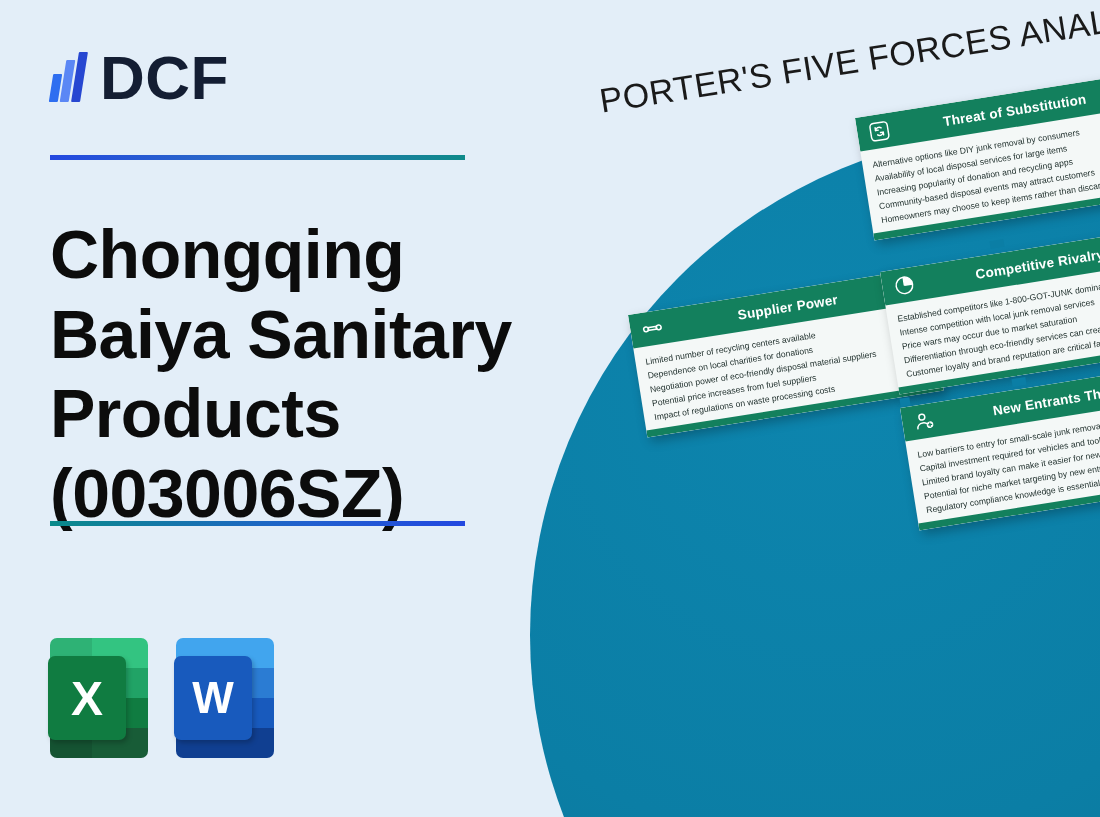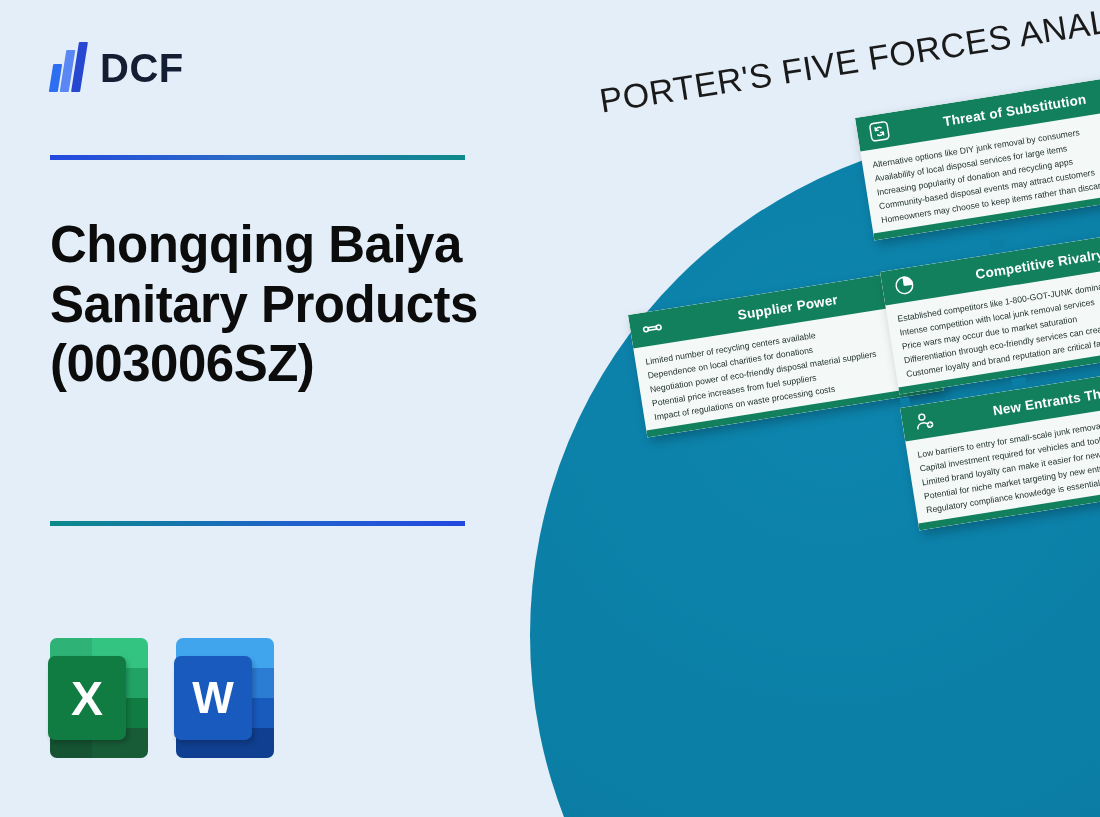--- a/index.html
+++ b/index.html
@@ -39,21 +39,21 @@
   #logo-mark i {
     position: absolute;
     display: block;
     transform: skewX(-9deg);
     border-radius: 1px;
   }
   #logo-mark i.b1 { left: 1px;  bottom: 2px; width: 9px; height: 28px; background: #2e6ef0; }
   #logo-mark i.b2 { left: 13px; bottom: 2px; width: 9px; height: 42px; background: #5b87f5; }
   #logo-mark i.b3 { left: 25px; bottom: 2px; width: 9px; height: 50px; background: #2747d1; }
   #logo-text {
-    font-size: 40px;
+    font-size: 62px;
     font-weight: 700;
     color: #141e33;
     letter-spacing: 0.5px;
     font-family: "Liberation Sans", sans-serif;
   }
 
   
   .rule {
     position: absolute;
     left: 50px;
@@ -61,21 +61,21 @@
     height: 5px;
   }
   #rule-top    { top: 155px; background: linear-gradient(90deg,#2348e0 0%,#2a6bc5 45%,#0e8a8a 100%); }
   #rule-bottom { top: 521px; background: linear-gradient(90deg,#0a8a8a 0%,#2160cf 62%,#2348e0 100%); }
 
   
   #page-title {
     position: absolute;
     left: 50px; top: 215px;
     width: 470px;
-    font-size: 51px;
+    font-size: 68px;
     line-height: 1.17;
     font-weight: 700;
     color: #0c0c0c;
     letter-spacing: -0.5px;
   }
 
   
   #office-icons {
     position: absolute;
     left: 48px; top: 638px;

